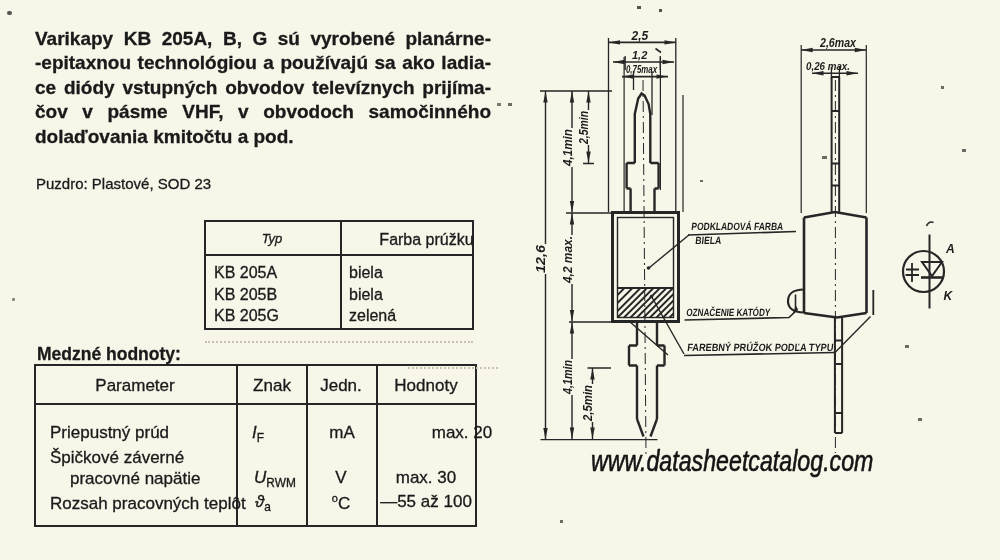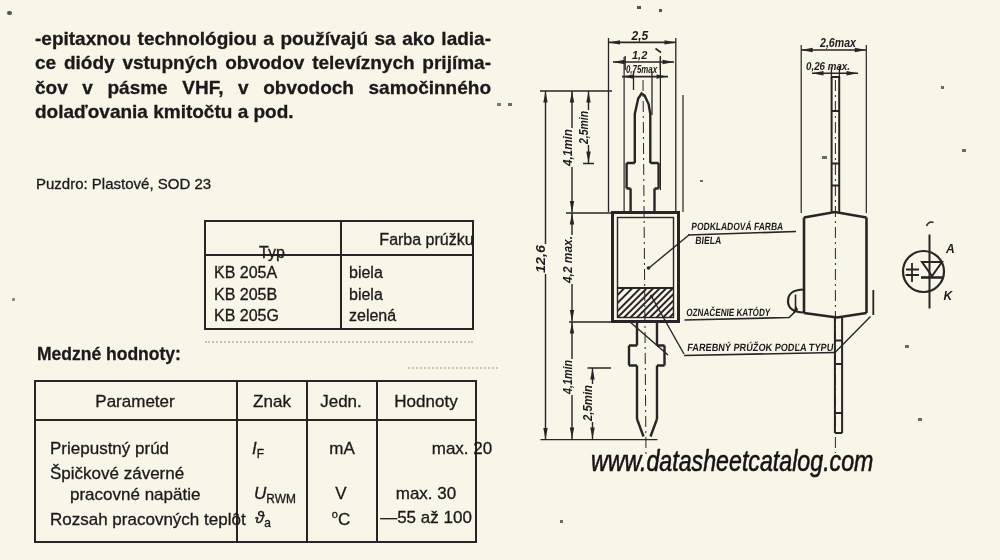--- a/index.html
+++ b/index.html
@@ -11,46 +11,47 @@
   .tbl{position:absolute;border:2px solid #262626;}
   .vline{position:absolute;background:#262626;width:2px;top:0;bottom:0;}
   .hline{position:absolute;background:#262626;height:2px;left:0;right:0;}
   .ct{position:absolute;transform:translate(-50%,0);white-space:nowrap;}
   sub{font-size:70%;}
 </style>
 </head>
 <body>
 
 <div class="abs" style="left:35px;top:27px;width:456px;font-weight:bold;font-size:19px;line-height:24.4px;">
+  <div class="jline">Varikapy KB&nbsp;205A, B, G sú vyrobené planárne-</div>
   <div class="jline">-epitaxnou technológiou a používajú sa ako ladia-</div>
   <div class="jline">ce diódy vstupných obvodov televíznych prijíma-</div>
   <div class="jline">čov v pásme VHF, v obvodoch samočinného</div>
   <div>dolaďovania kmitočtu a pod.</div>
 </div>
 
 <div class="abs" style="left:36px;top:175px;font-size:15px;">Puzdro: Plastové, SOD 23</div>
 
 <div class="tbl" style="left:204px;top:220px;width:266px;height:106px;">
 
   <div class="vline" style="left:134px;"></div>
 
   <div class="hline" style="top:32px;"></div>
 
-  <div class="ct" style="left:66px;top:22px;font-size:16px;">Typ</div>
+  <div class="ct" style="left:66px;top:9px;font-size:13px;font-style:italic;">Typ</div>
 
   <div class="ct" style="left:202px;top:9px;font-size:16px;padding-left:37px;">Farba prúžku</div>
 
   <div class="abs" style="left:8px;top:40px;font-size:16px;line-height:21.7px;">KB 205A<br>KB 205B<br>KB 205G</div>
 
   <div class="abs" style="left:143px;top:40px;font-size:16px;line-height:21.7px;">biela<br>biela<br>zelená</div>
 </div>
 
 <div class="abs" style="left:37px;top:344px;font-size:17.5px;font-weight:bold;">Medzné hodnoty:</div>
 
-<div class="tbl" style="left:34px;top:380px;width:439px;height:159px;font-size:17px;">
+<div class="tbl" style="left:34px;top:364px;width:439px;height:159px;font-size:17px;">
 
   <div class="vline" style="left:200px;"></div>
 
   <div class="vline" style="left:270px;"></div>
 
   <div class="vline" style="left:340px;"></div>
 
   <div class="hline" style="top:37px;"></div>
 
   <div class="ct" style="left:99px;top:10px;">Parameter</div>

